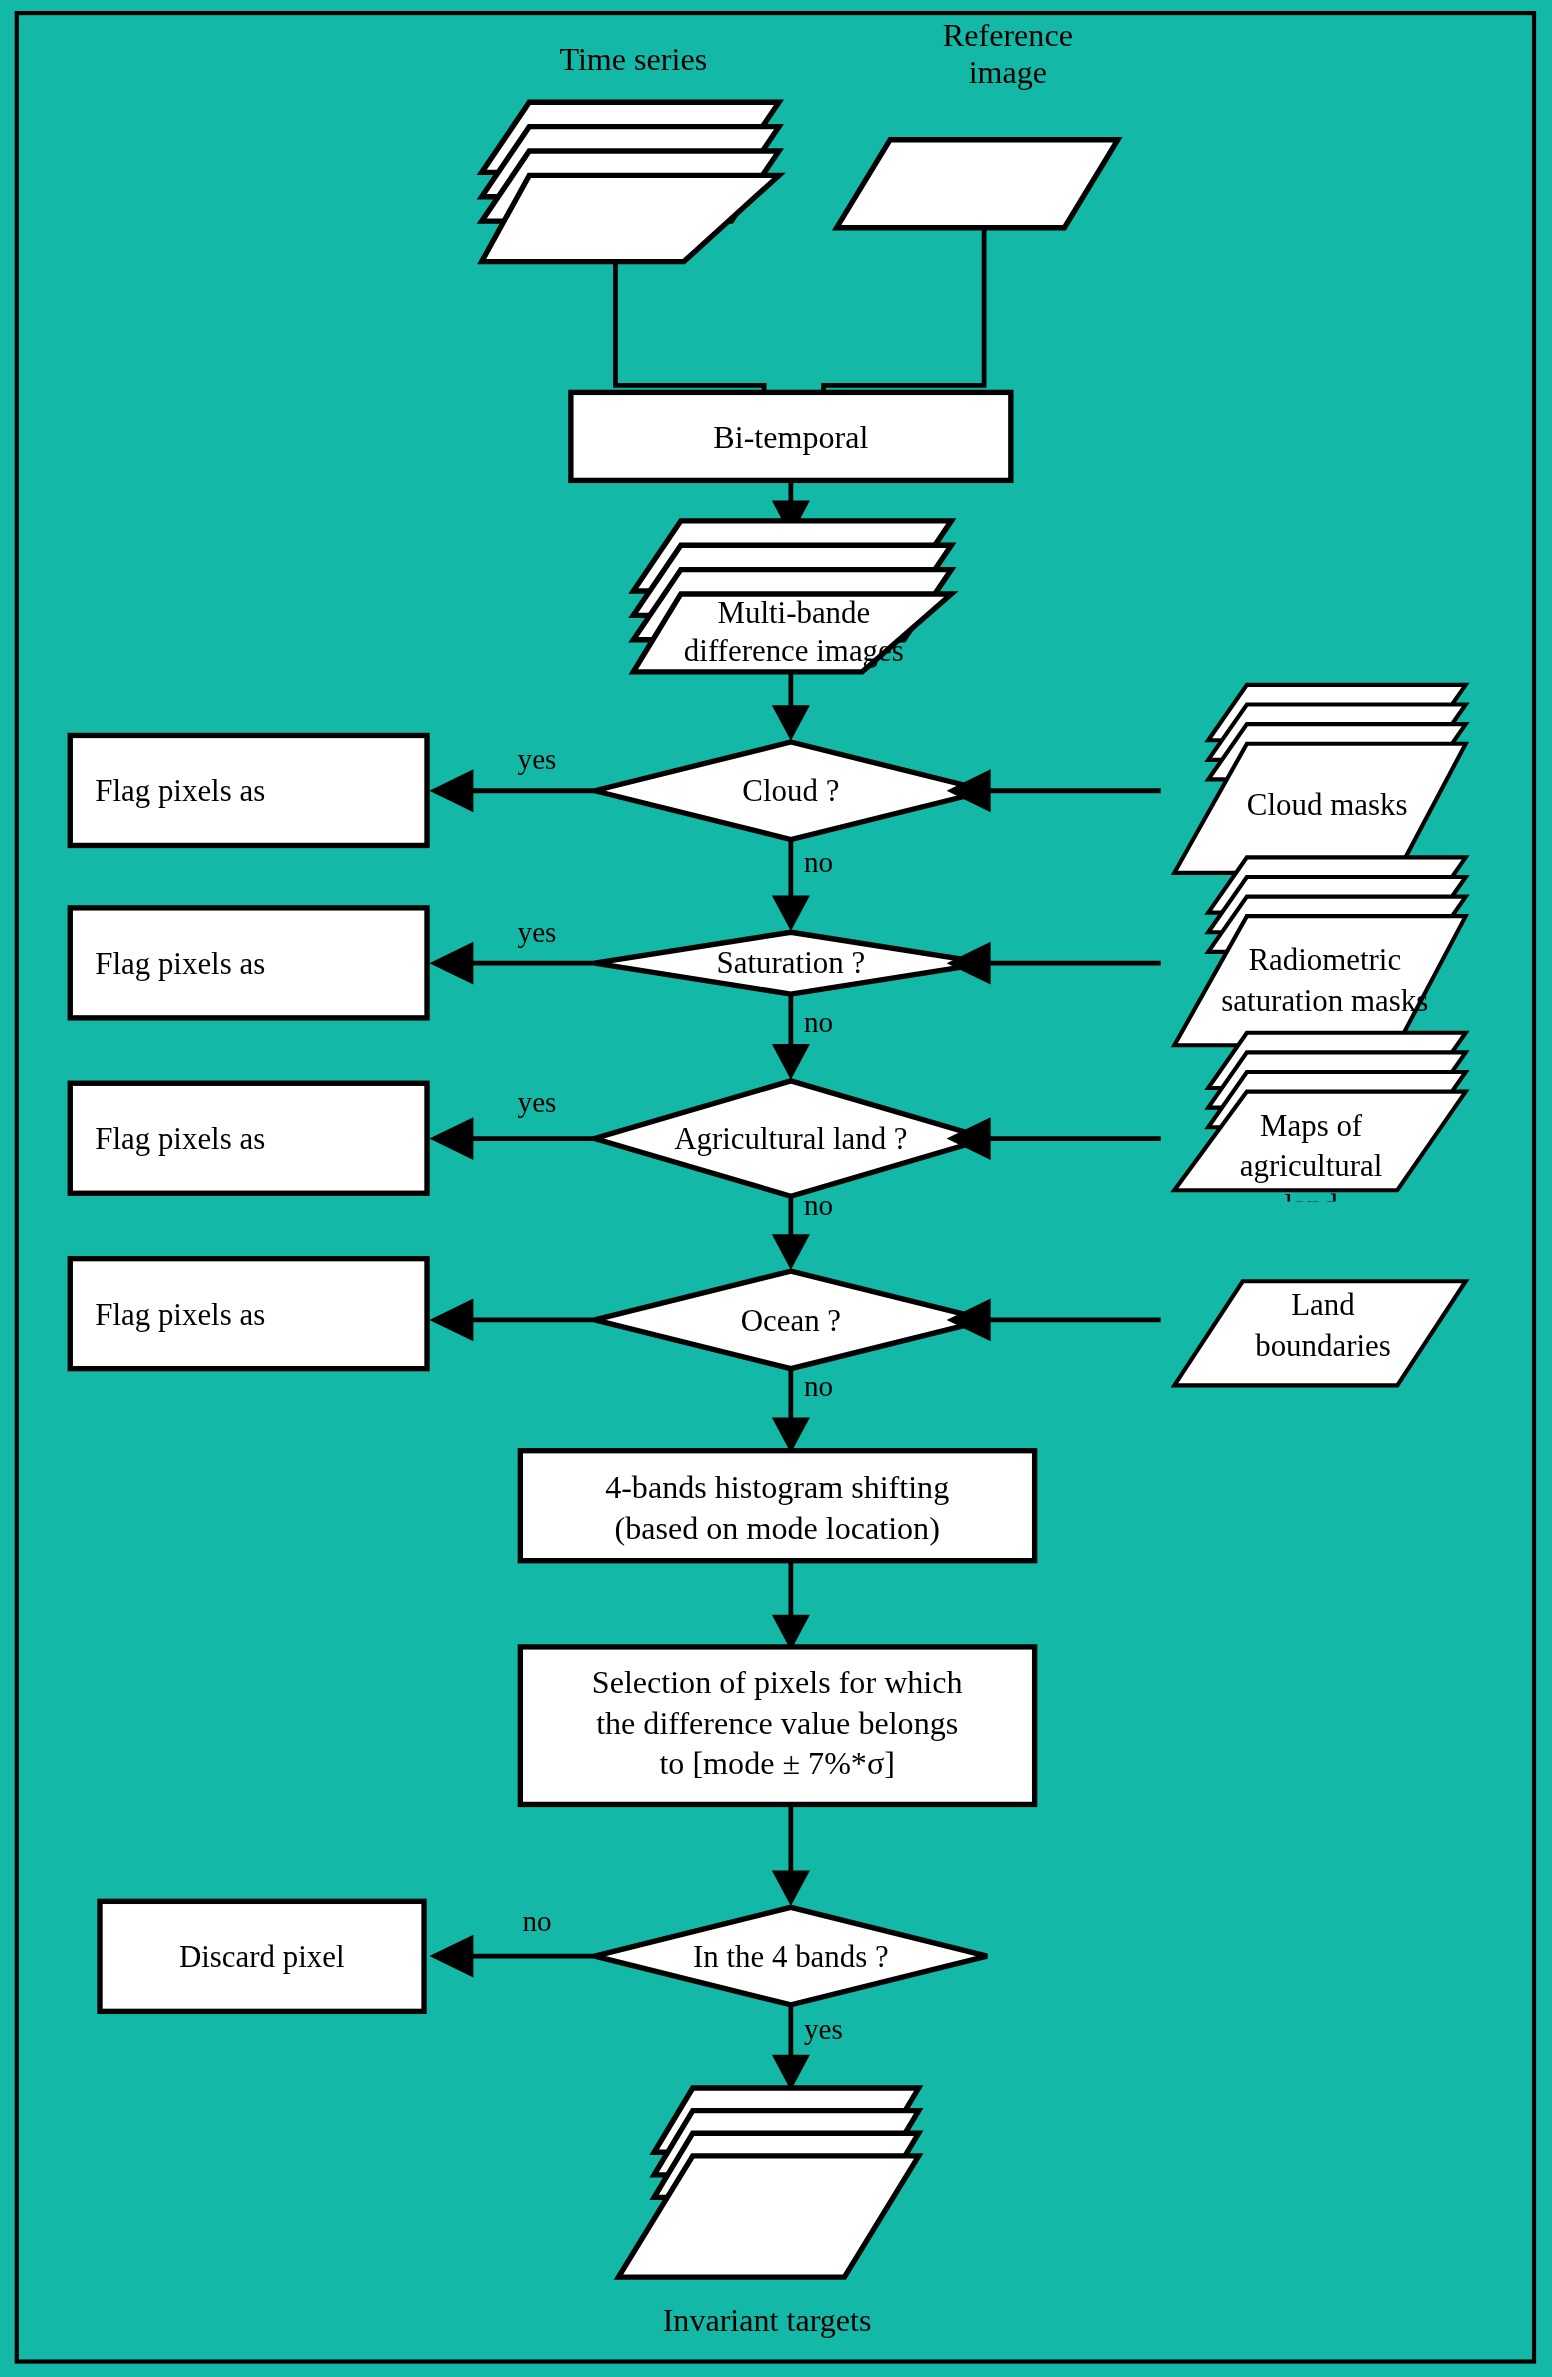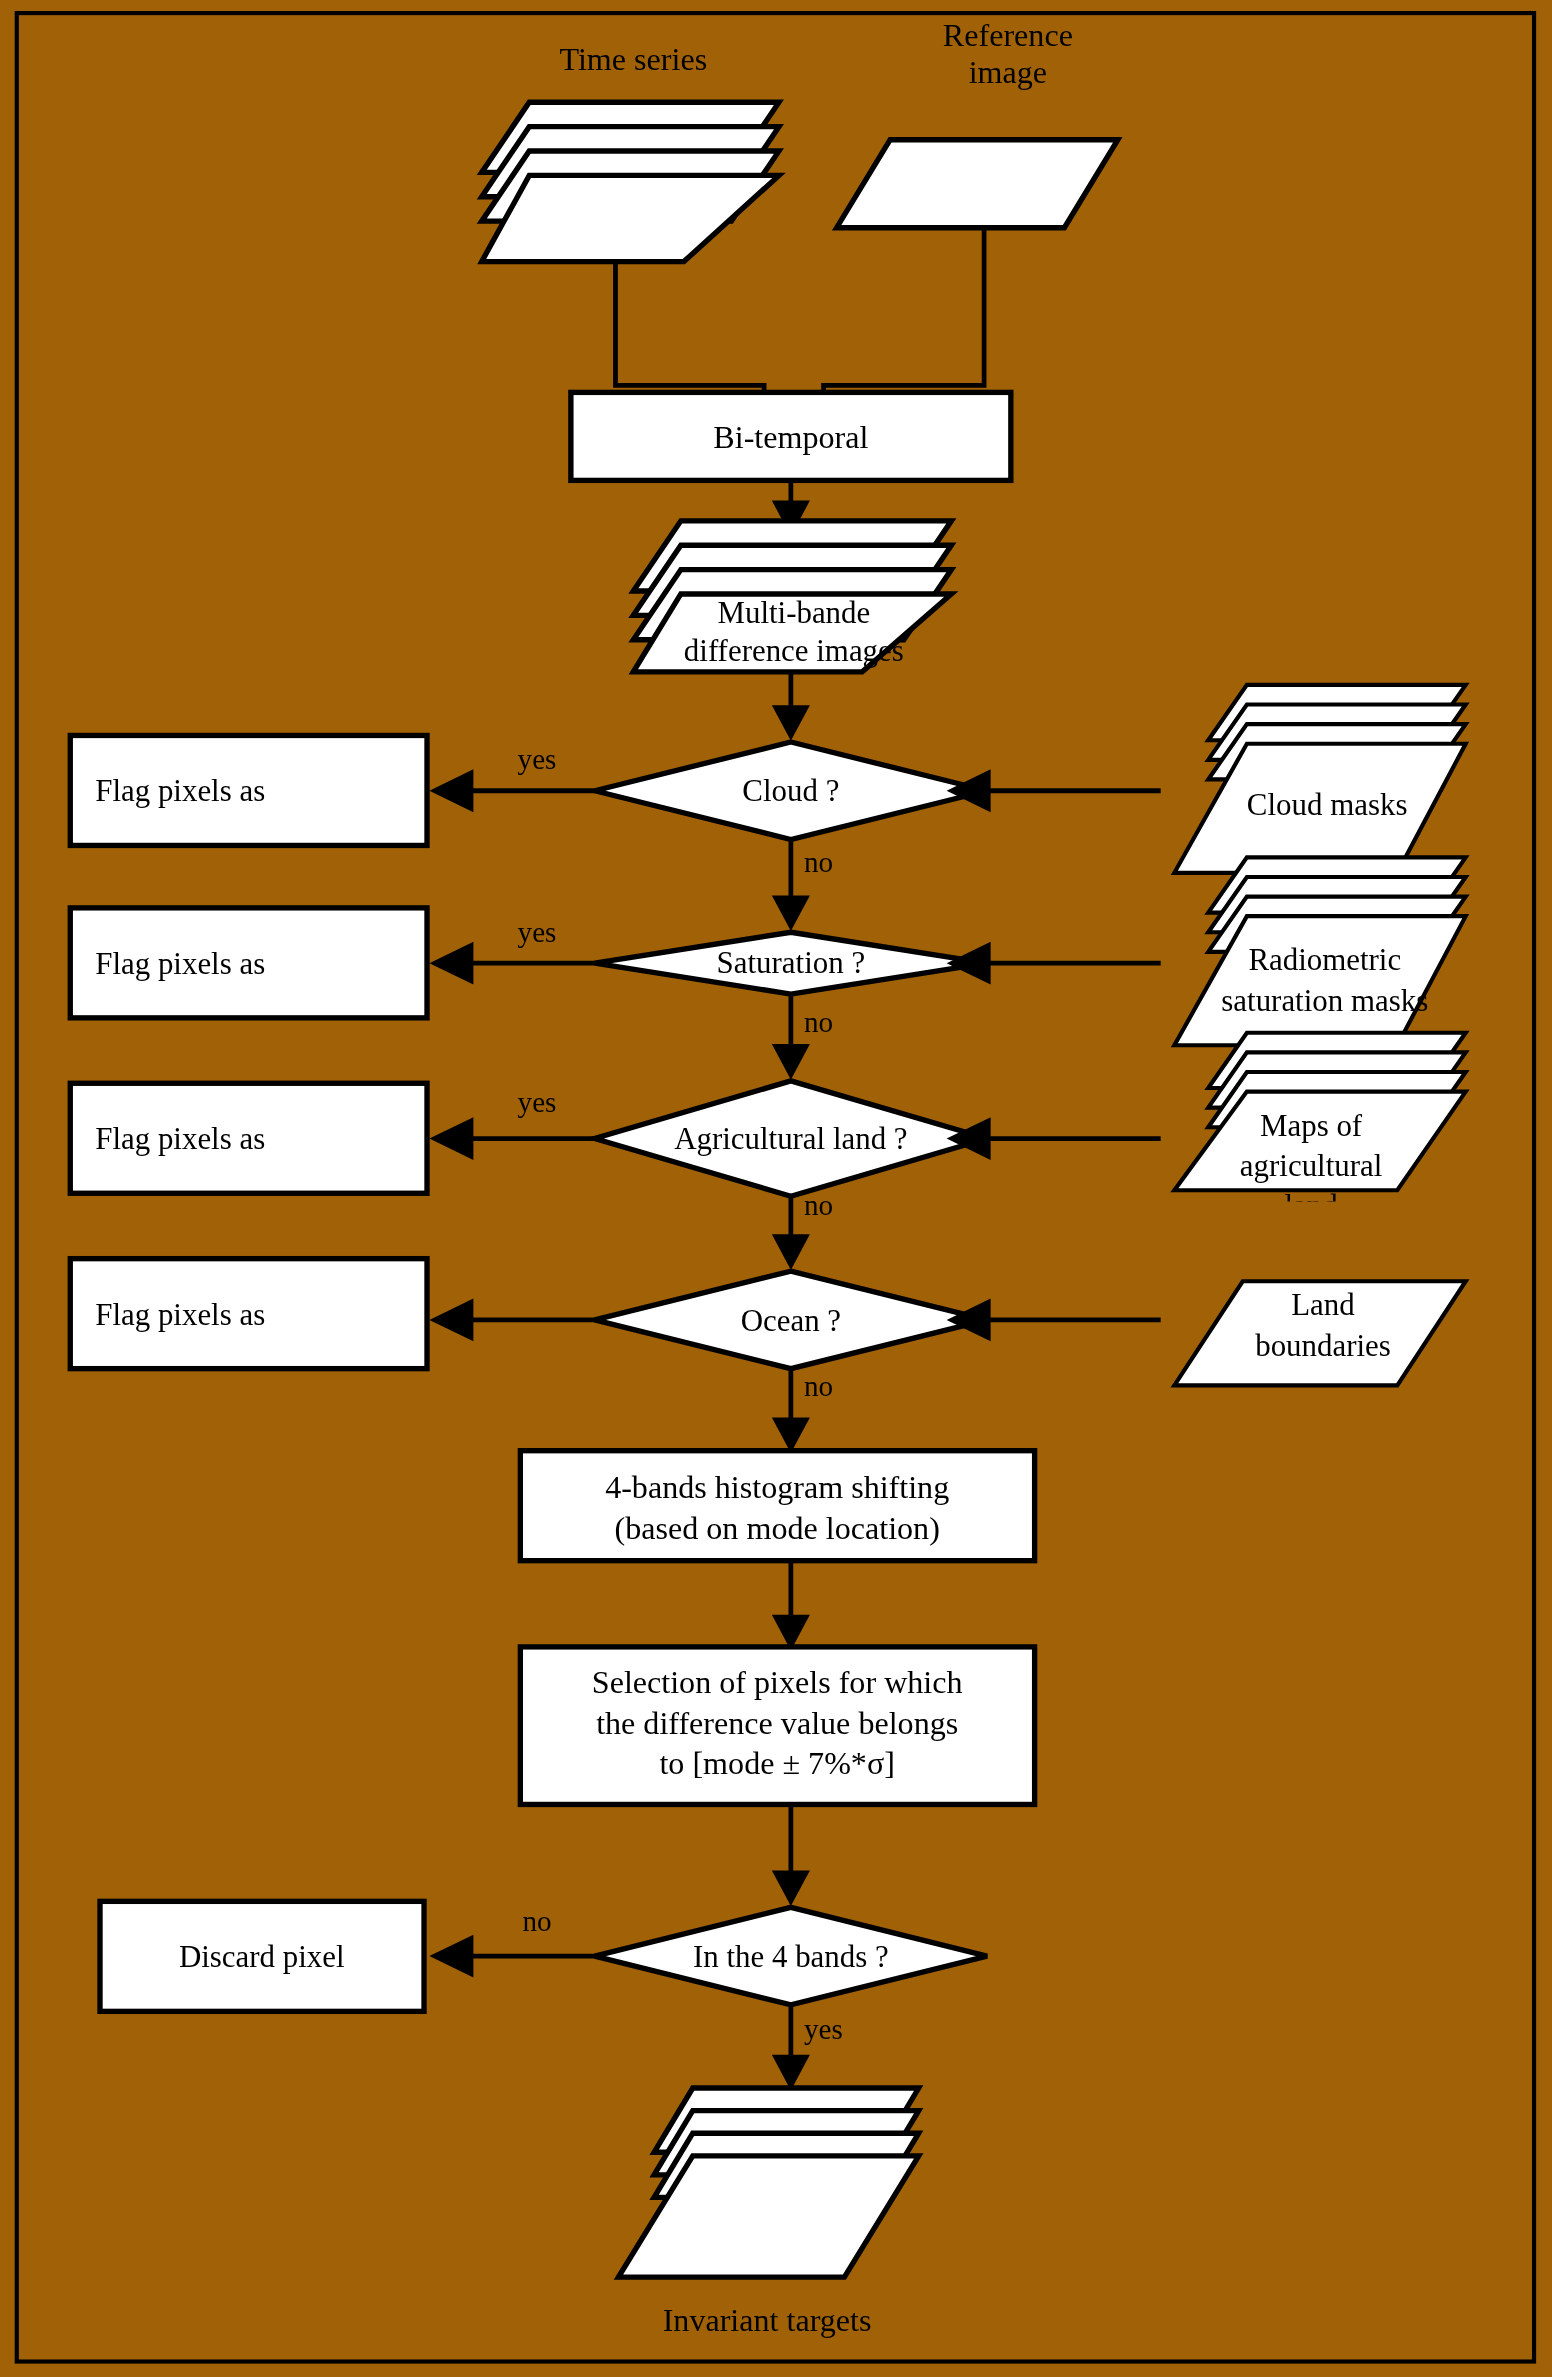--- a/index.html
+++ b/index.html
@@ -7,21 +7,21 @@
     padding: 0;
     background: #ffffff;
   }
   body {
     font-family: "Liberation Serif", "DejaVu Serif", serif;
   }
   #root {
     position: relative;
     width: 1552px;
     height: 2377px;
-    background: #a16207;
+    background: #14b8a6;
     overflow: hidden;
   }
   svg#flow {
     display: block;
     width: 1552px;
     height: 2377px;
   }
   .shape-stroke {
     fill: #ffffff;
     stroke: #000000;

